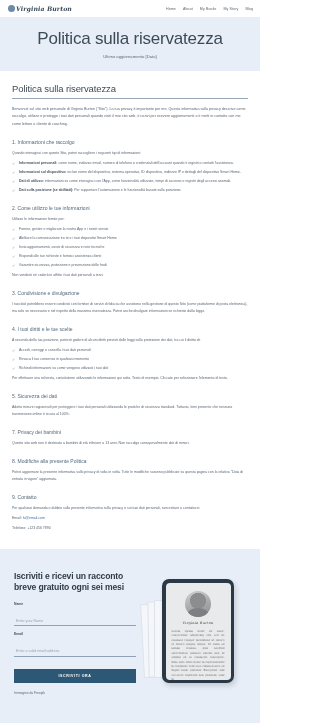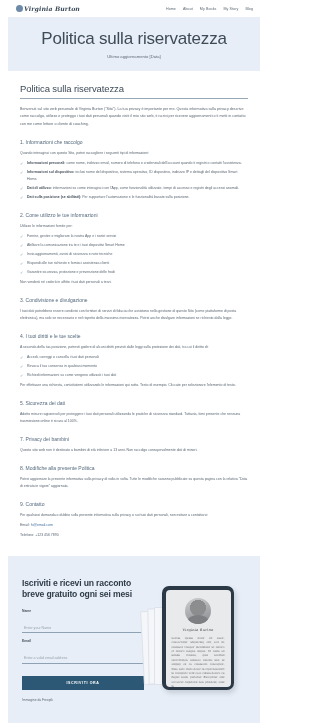--- a/index.html
+++ b/index.html
@@ -4,21 +4,21 @@
 <style>
   * { box-sizing: border-box; margin: 0; padding: 0; }
   html, body {
     width: 260px;
     height: 723px;
     overflow: hidden;
     background: #ffffff;
     font-family: "Liberation Sans", sans-serif;
     color: #4a5560;
   }
-  .page { width: 260px; height: 723px; position: relative; background:#fff;padding-left:8px; }
+  .page { width: 260px; height: 723px; position: relative; background:#fff; }
 
   
   .topbar {
     height: 17px;
     background: #ffffff;
     display: flex;
     align-items: center;
     justify-content: space-between;
     padding: 0 7px 0 8px;
   }

